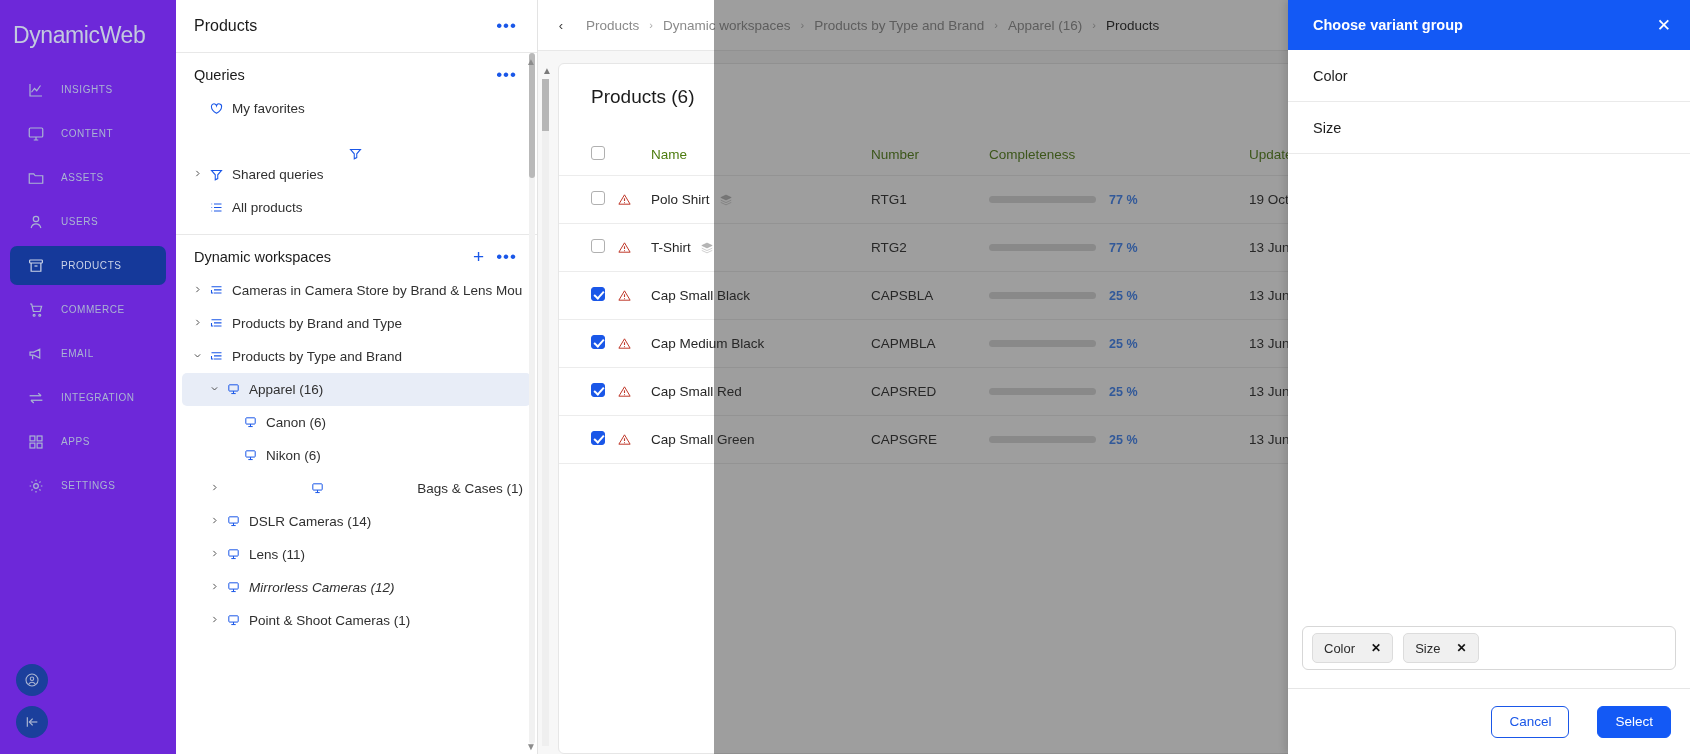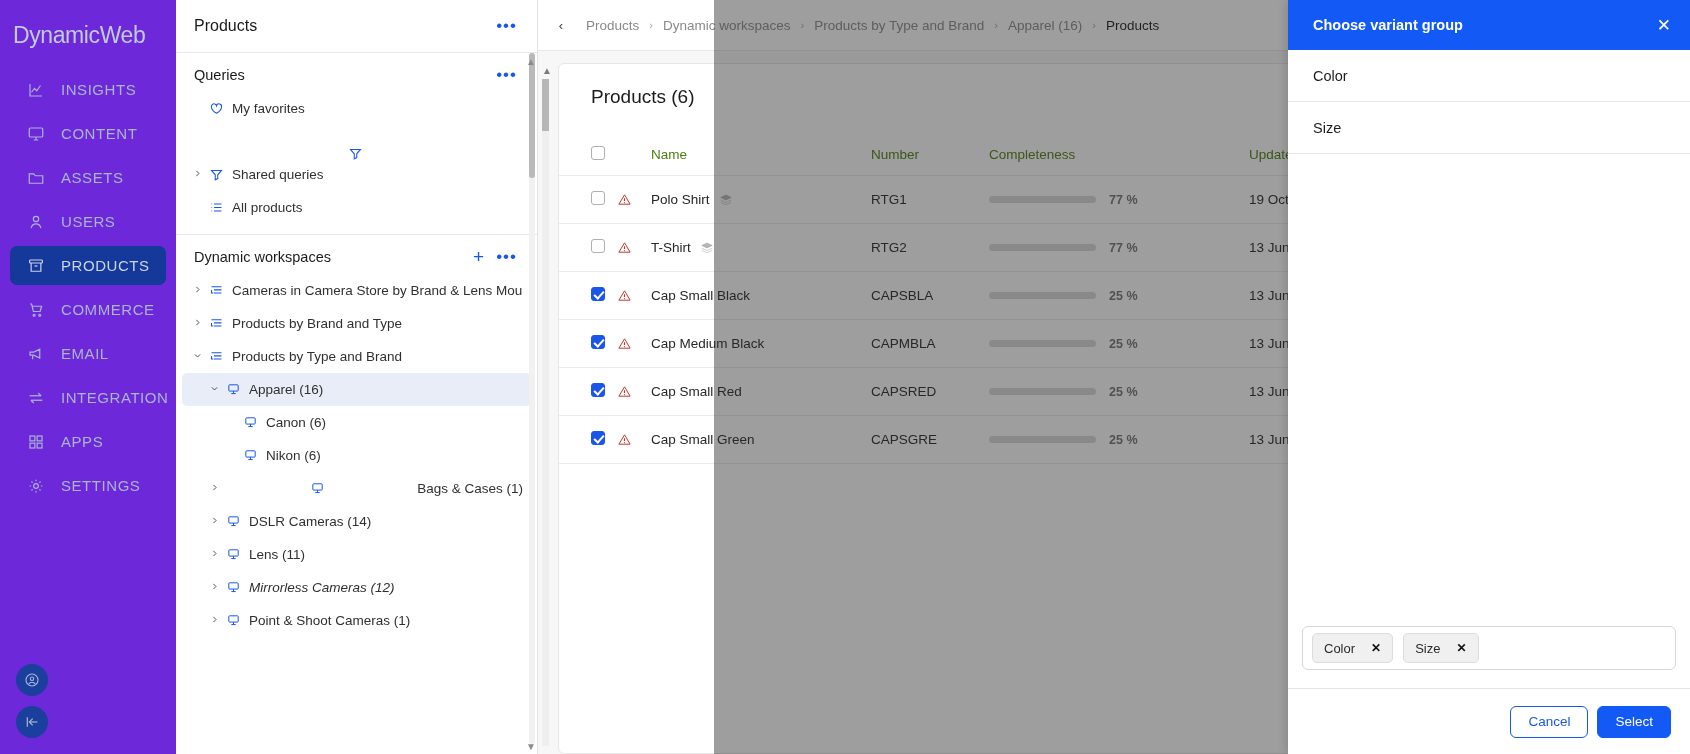--- a/index.html
+++ b/index.html
@@ -24,21 +24,21 @@
     color: #c2cade;
     padding: 22px 0 0 13px;
     height: 62px;
   }
   .nav-list { margin-top: 8px; }
   .nav-item {
     display: flex; align-items: center; gap: 16px;
     height: 39px; margin: 5px 10px;
     padding-left: 16px;
     border-radius: 7px;
-    font-size: 15px; letter-spacing: 0.55px;
+    font-size: 10px; letter-spacing: 0.55px;
     color: #aab5d2;
     cursor: pointer;
   }
   .nav-item.active { background: #15399a; color: #ccd4e8; }
   .nav-ico { width: 19px; height: 19px; flex: 0 0 19px; display:flex; align-items:center; justify-content:center; }
   .nav-ico svg { width: 18px; height: 18px; display: block; }
 
   .nav-bottom { position: absolute; left: 16px; bottom: 16px; }
   .round-btn {
     width: 32px; height: 32px; border-radius: 50%;
@@ -148,21 +148,21 @@
   .chk.checked:after {
     content: ""; position: absolute; left: 4px; top: 1px; width: 4px; height: 8px;
     border: solid #fff; border-width: 0 2px 2px 0; transform: rotate(42deg);
   }
   .warn-ico svg { width: 15px; height: 15px; display: block; }
   .name-cell { display: flex; align-items: center; gap: 9px; }
   .layers-ico svg { width: 14px; height: 14px; display:block; }
   .comp-cell { display: flex; align-items: center; gap: 13px; }
   .bar-bg { width: 107px; height: 7px; border-radius: 4px; background: #d9d9d9; overflow: hidden; }
   .bar-fill { height: 7px; border-radius: 4px; }
-  .pct { font-size: 12.5px; font-weight: bold; color: #737373; }
+  .pct { font-size: 12.5px; font-weight: bold; color: #3b82f6; }
 
   
   .scrim {
     position: absolute; left: 176px; top: 0; width: 1112px; height: 754px;
     background: rgba(40,40,40,0.45); z-index: 40;
   }
   .modal {
     position: absolute; right: 0; top: 0; width: 402px; height: 754px;
     background: #ffffff; z-index: 50; display: flex; flex-direction: column;
     box-shadow: -2px 0 8px rgba(0,0,0,0.14);
@@ -185,21 +185,21 @@
     display: flex; align-items: center; gap: 10px; padding: 6px 9px;
   }
   .chip {
     background: #f0f0f0; border: 1px solid #dcdcdc; border-radius: 5px;
     height: 30px; display: flex; align-items: center; gap: 16px;
     padding: 0 11px; font-size: 13px; color: #2b2b2b;
   }
   .chip-x { font-weight: bold; font-size: 12px; cursor: pointer; color: #111; }
   .modal-foot {
     border-top: 1px solid #e6e6e6; height: 66px; flex: 0 0 66px;
-    display: flex; align-items: center; justify-content: flex-end; gap: 9px;
+    display: flex; align-items: center; justify-content: flex-end; gap: 28px;
     padding-right: 19px;
   }
   .btn {
     height: 32px; border-radius: 6px; font-size: 13.5px; cursor: pointer;
     padding: 0 17px; display: flex; align-items: center; justify-content: center;
   }
   .btn-cancel { background: #fff; border: 1px solid #1a57e8; color: #1a57e8; }
   .btn-primary { background: #1359f5; border: 1px solid #1359f5; color: #fff; }
 </style>
 </head>

